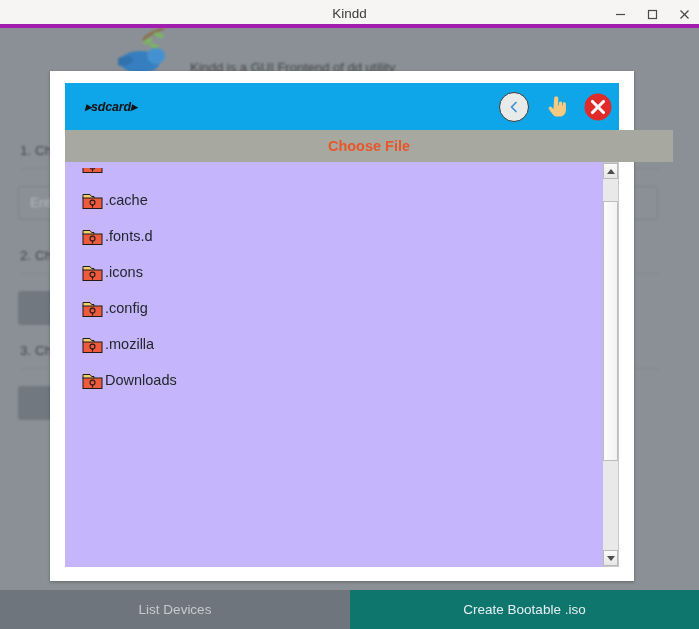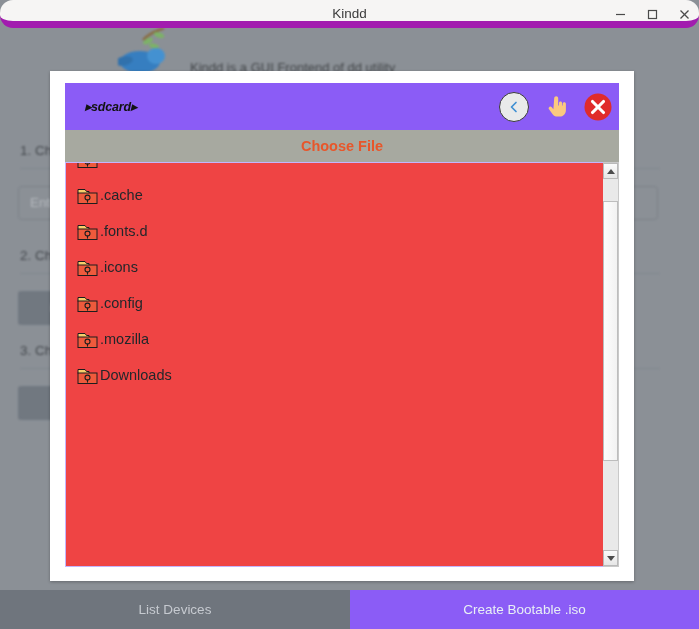--- a/index.html
+++ b/index.html
@@ -14,23 +14,22 @@
     background: #8b9096;
     position: relative;
   }
 
   
   #titlebar {
     position: absolute;
     left: 0; top: 0;
     width: 699px; height: 28px;
     background: #f6f5f4;
-    border-bottom: 7px solid #a21caf;
-    box-sizing: border-box;
-    border-radius: 13px;
+    border-bottom: 4px solid #a21caf;
+    box-sizing: border-box;
   }
   #title-text {
     position: absolute;
     left: 0; top: 0;
     width: 699px; height: 27px;
     line-height: 27px;
     text-align: center;
     font-size: 13.5px;
     color: #3b3b3b;
   }
@@ -128,42 +127,42 @@
   }
   #btn-list-devices {
     width: 350px; height: 39px;
     background: #6f757d;
     color: #c6cad0;
     font-size: 13.5px;
     display: flex; align-items: center; justify-content: center;
   }
   #btn-create-iso {
     width: 349px; height: 39px;
-    background: #8b5cf6;
+    background: #0f766e;
     color: #e8f0f5;
     font-size: 13.5px;
     display: flex; align-items: center; justify-content: center;
   }
 
   
   #dialog {
     position: absolute;
     left: 50px; top: 71px;
     width: 584px; height: 510px;
     background: #ffffff;
     box-sizing: border-box;
     box-shadow: 0 1px 3px rgba(0,0,0,0.28);
   }
 
   
   #dialog-toolbar {
     position: absolute;
     left: 15px; top: 12px;
     width: 554px; height: 47px;
-    background: #8b5cf6;
+    background: #0ea5e9;
     box-sizing: border-box;
   }
   #breadcrumb {
     position: absolute;
     left: 20px; top: 0; height: 47px;
     display: flex; align-items: center;
     font-size: 12.5px;
     font-weight: bold;
     font-style: italic;
     color: #131313;
@@ -189,39 +188,39 @@
   }
   #close-button {
     width: 31px; height: 31px;
     display: flex; align-items: center; justify-content: center;
   }
 
   
   #choose-file-header {
     position: absolute;
     left: 15px; top: 59px;
-    width: 554px; height: 32px;
+    width: 608px; height: 32px;
     background: #a7a9a0;
     display: flex;
     align-items: center;
     justify-content: center;
   }
   #choose-file-title {
     font-size: 14.5px;
     font-weight: bold;
     color: #e8562a;
   }
 
   
   #file-list-viewport {
     position: absolute;
     left: 15px; top: 91px;
     width: 554px; height: 405px;
-    background: #ef4444;
-    border: 1px solid #c4b5fd;
+    background: #c4b5fd;
+    border: 6px solid #c4b5fd;
     box-sizing: border-box;
     overflow: hidden;
   }
   #file-list {
     position: absolute;
     left: 0; top: -22px;
     width: 538px;
   }
   .file-row {
     height: 36px;

